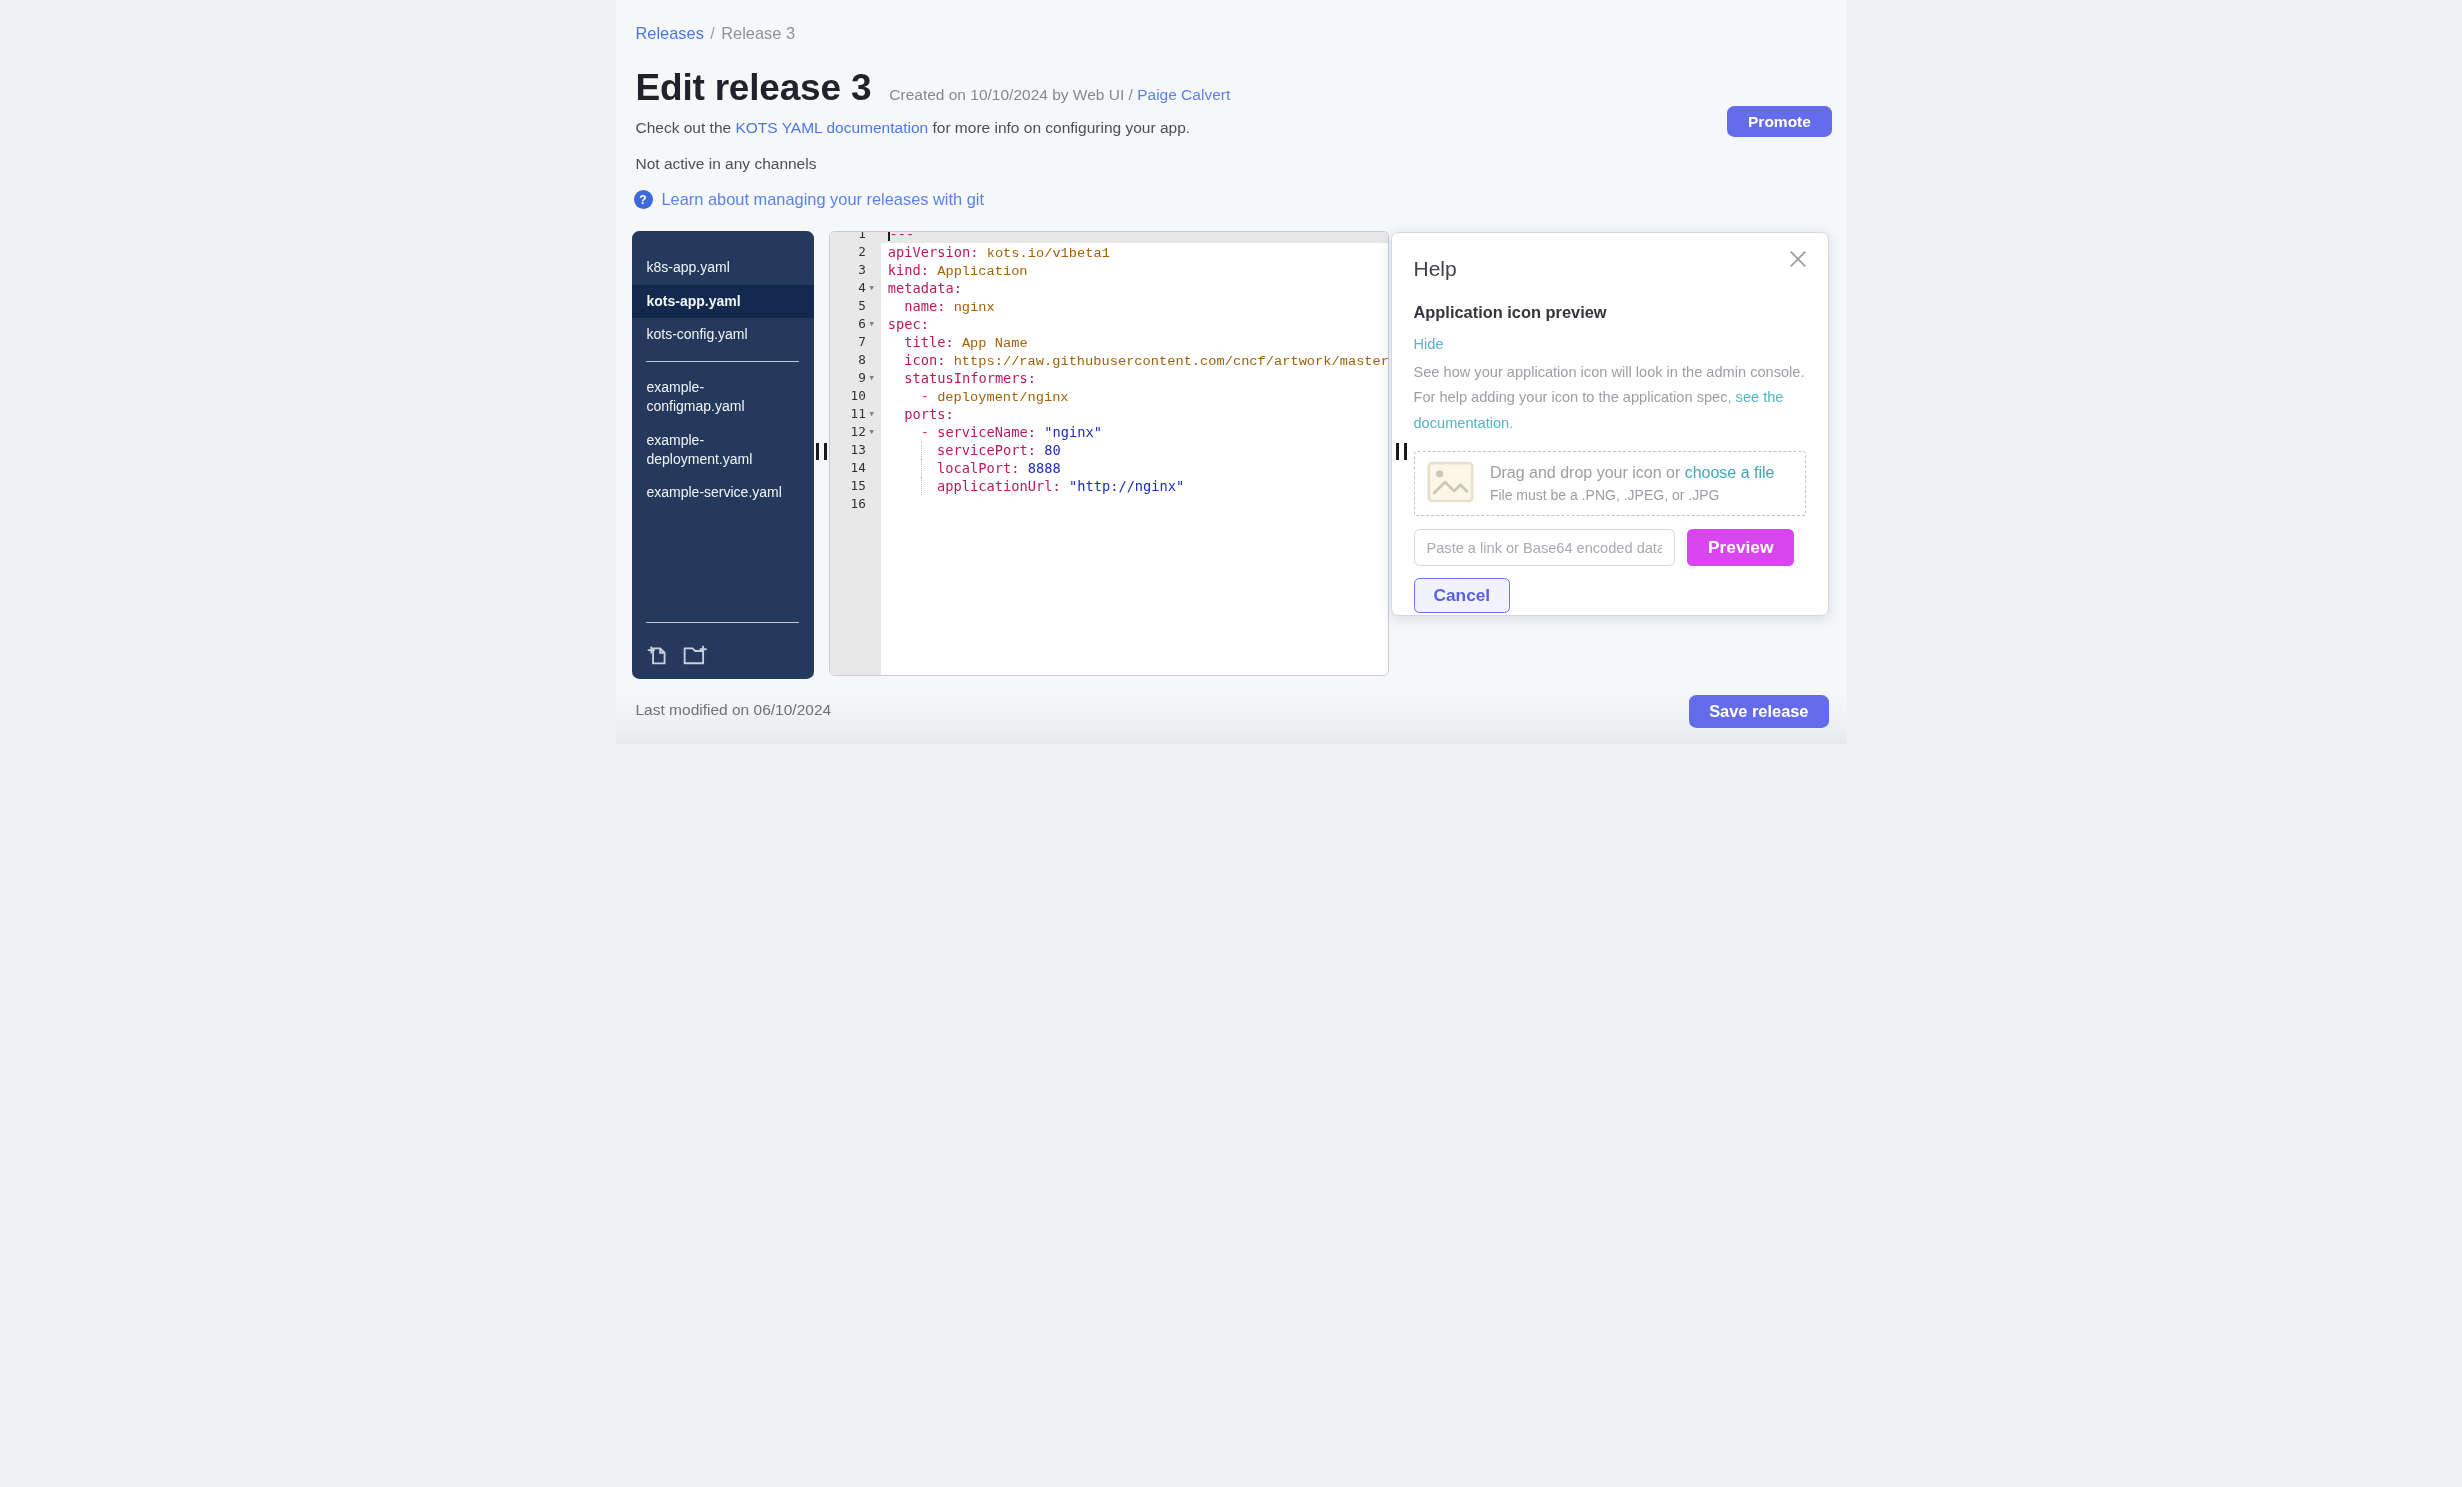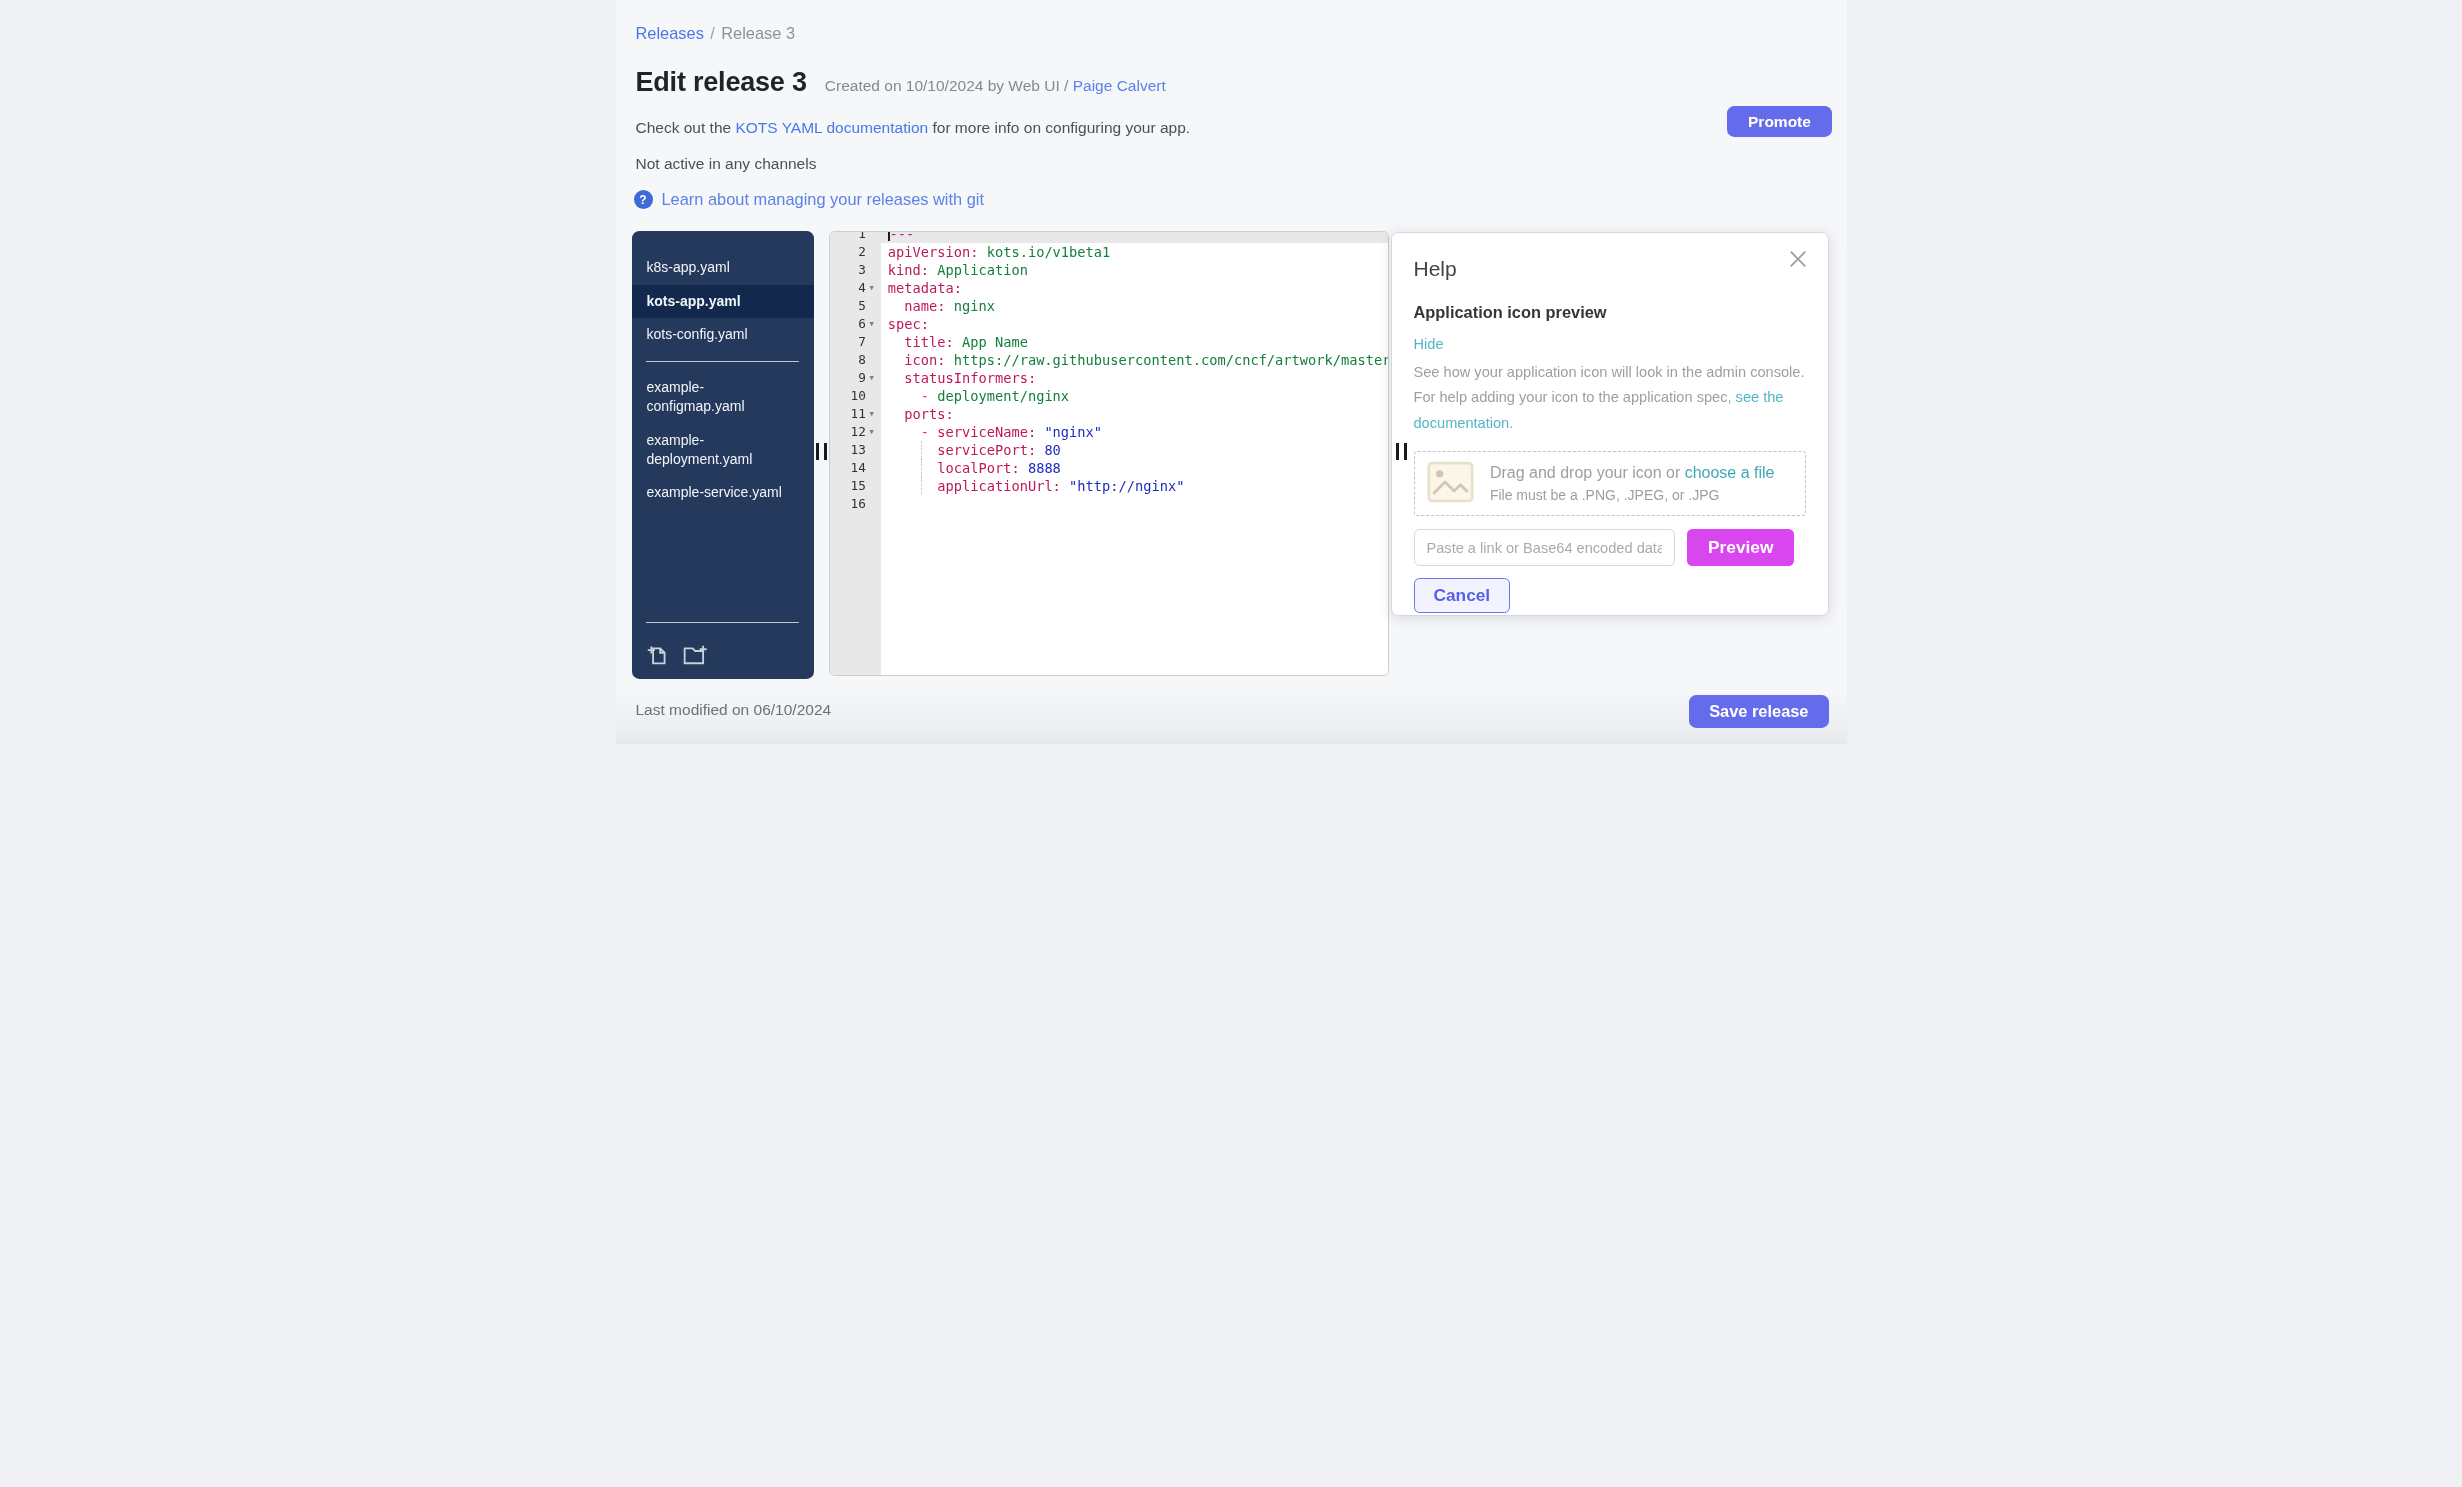--- a/index.html
+++ b/index.html
@@ -11,21 +11,21 @@
   }
   a { text-decoration:none; cursor:pointer; }
 
   
   .breadcrumb { position:absolute; left:20px; top:24px; font-size:16.4px; color:#9aa0a6; }
   .breadcrumb a { color:#4a77e5; }
   .breadcrumb .sep { margin:0 6.4px; color:#9aa0a6; }
   .breadcrumb .cur { color:#8d9298; }
 
   .title-row { position:absolute; left:20px; top:67px; display:flex; align-items:baseline; gap:18px; }
-  .title-row h1 { margin:0; font-size:27px; font-weight:bold; color:#20242a; letter-spacing:-0.2px; }
+  .title-row h1 { margin:0; font-size:37px; font-weight:bold; color:#20242a; letter-spacing:-0.2px; }
   .created { font-size:15.5px; color:#85898f; }
   .created a { color:#5b82e8;text-align:right; }
 
   .docs-line { position:absolute; left:20px; top:119px; font-size:15.5px; color:#4b5054; }
   .docs-line a { color:#4a77e5; }
   .channel-status { position:absolute; left:20px; top:155px; font-size:15.5px; color:#4b5054; }
 
   .git-row { position:absolute; left:18px; top:190px; display:flex; align-items:center; gap:9px; }
   .q-icon { width:19px; height:19px; border-radius:50%; background:#3f68d9; color:#fff;
             font-size:12px; font-weight:bold; display:flex; align-items:center; justify-content:center; }
@@ -59,21 +59,21 @@
             font-family:"DejaVu Sans Mono", monospace; font-size:13.7px; }
   .editor::before { content:""; position:absolute; left:0; top:0; bottom:0; width:51px; background:#e8e8e8; }
   .editor-scroll { position:relative; margin-top:-7.3px; }
   .editor-line { display:flex; height:18px; line-height:18px; position:relative; }
   .editor-line.active { background:#e8e8e8; }
   .gutter { width:51px; flex:none; display:flex; align-items:center; position:relative; z-index:1; }
   .gutter .num { flex:1; text-align:right; color:#2f3237; font-size:12.7px; padding-right:2.7px; }
   .gutter .fold { width:12px; font-size:7.3px; color:#7e8287; text-align:left; padding-left:0.9px; cursor:pointer; }
   .code { position:relative; white-space:pre; padding-left:7.3px; flex:1; color:#16181c; }
   .tok-key  { color:#be185d; }
-  .tok-plain{ color:#15803d; }
+  .tok-plain{ color:#a16207;font-family:Liberation Mono, monospace; }
   .tok-str  { color:#1f2cc2; }
   .tok-num  { color:#1f2cc2; }
   .tok-dash { color:#d6336c; }
   .tok-meta { color:#c2187e; }
   .cursor-bar { display:inline-block; width:1.8px; height:13.7px; background:#1a1a1a;
                 vertical-align:-1.8px; margin-right:0px; }
   .indent-guide { position:absolute; left:calc(7.3px + 4ch); top:0; bottom:0;
                   border-left:0.9px dotted #b9bdc2; }
 
   

